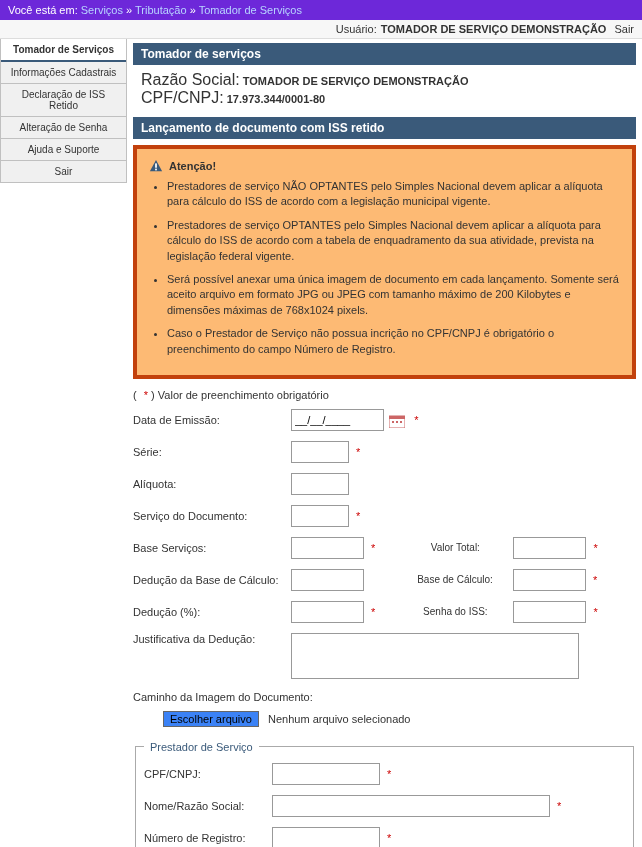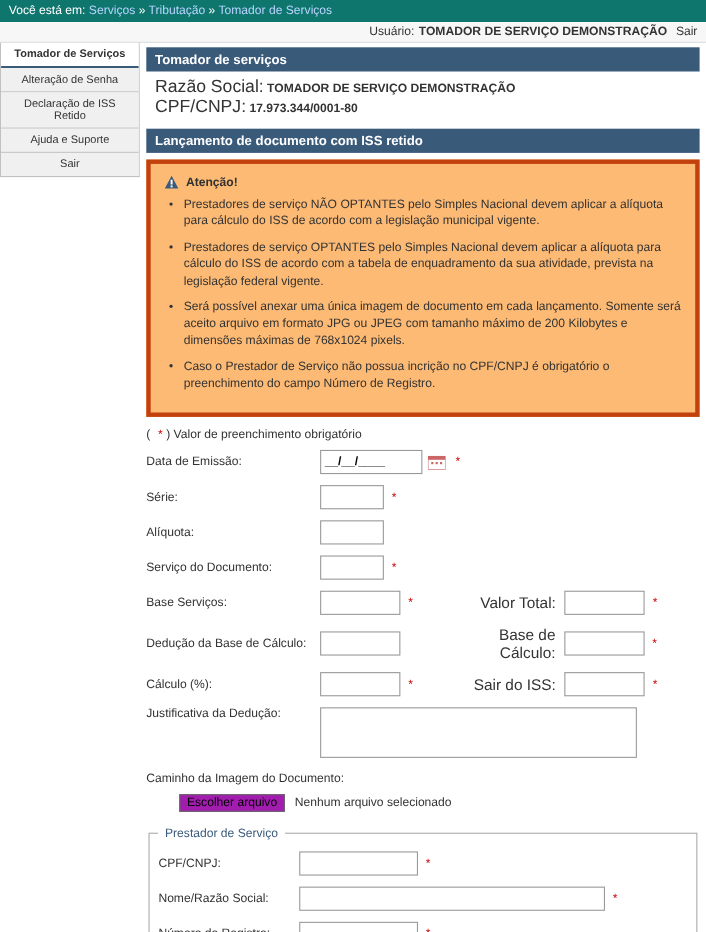--- a/index.html
+++ b/index.html
@@ -1,17 +1,17 @@
 <!DOCTYPE html>
 <html><head>
 <meta charset="utf-8">
 <style>
 html,body{margin:0;padding:0;font-family:Tahoma,Verdana,sans-serif;font-size:11px;color:#333;background:#fff}
 body{width:642px}
-.topbar{background:#0f766e;color:#fff;padding:4px 8px;display:flex;justify-content:space-between;align-items:center;font-size:11px}
+.topbar{background:#6d28d9;color:#fff;padding:4px 8px;display:flex;justify-content:space-between;align-items:center;font-size:11px}
 .topbar a{color:#b8d4ff;text-decoration:none}
 .userbar{background:#f7f7f7;border-bottom:1px solid #ddd;padding:3px 8px;display:flex;justify-content:flex-end;align-items:center;font-size:11px;color:#333}
 .userbar b{margin-left:4px;margin-right:8px}
 .layout{display:flex;align-items:flex-start}
 .sidebar{width:125px;border:1px solid #c0c0c0;border-top:none}
 .sidebar-item{padding:5px 6px;font-size:10px;text-align:center;color:#333;border-bottom:1px solid #c0c0c0;cursor:pointer;background:#f0f0f0}
 .sidebar-item.selected{background:#fff;font-weight:bold;border-bottom:2px solid #3a5a7a}
 .main{flex:1;padding:0 6px 20px 6px}
 .panel-title{background:#3a5a7a;color:#fff;font-weight:bold;padding:4px 8px;margin-top:4px;font-size:12px}
 .panel-body{padding:6px 8px}
@@ -25,22 +25,22 @@
 .req-note .ast{color:#c00}
 .form-table{width:100%}
 .form-row{display:flex;align-items:center;margin-bottom:10px}
 .form-label{width:150px;text-align:left;padding-right:8px;font-size:11px;color:#333}
 .form-input input,.form-input select,.form-input textarea{border:1px solid #999;font-size:11px;padding:2px 3px;background:#fff}
 .form-input input[type=text]{height:16px}
 .ast{color:#c00;margin-left:4px}
 .cal-icon{display:inline-block;width:16px;height:14px;vertical-align:middle;margin:0 2px}
 .two-col{display:flex}
 .two-col .col{display:flex;align-items:center}
-.two-col .col2-label{width:100px;text-align:right;padding-right:8px;font-size:14px}
-.file-btn{border:1px solid #666;background:#a21caf;padding:1px 6px;font-size:11px;cursor:pointer}
+.two-col .col2-label{width:100px;text-align:center;padding-right:8px;font-size:10px}
+.file-btn{border:1px solid #666;background:#3b82f6;padding:1px 6px;font-size:11px;cursor:pointer}
 fieldset{border:1px solid #aaa;margin-top:14px;padding:10px 8px}
 legend{color:#3a5a7a;font-size:11px;padding:0 6px}
 textarea{resize:none}
 </style>
 </head>
 <body>
 
 <div class="topbar">
   <div>
     <span>Você está em:</span>
@@ -54,22 +54,23 @@
 
 <div class="userbar">
   <span>Usuário:</span>
   <b>TOMADOR DE SERVIÇO DEMONSTRAÇÃO</b>
   <span style="cursor:pointer">Sair</span>
 </div>
 
 <div class="layout">
   <div class="sidebar">
     <div class="sidebar-item selected">Tomador de Serviços</div>
+    <div class="sidebar-item">Informações Cadastrais</div>
+    <div class="sidebar-item">Declaração de ISS Retido</div>
     <div class="sidebar-item">Alteração de Senha</div>
-    <div class="sidebar-item">Declaração de ISS Retido</div>
     <div class="sidebar-item">Ajuda e Suporte</div>
     <div class="sidebar-item" style="border-bottom:none">Sair</div>
   </div>
 
   <div class="main">
     <div class="panel-title">Tomador de serviços</div>
     <div class="panel-body">
       <span class="lbl">Razão Social:</span>
       <b>TOMADOR DE SERVIÇO DEMONSTRAÇÃO</b><br>
       <span class="lbl">CPF/CNPJ:</span>
@@ -96,21 +97,21 @@
     </div>
 
     <div class="req-note">
       ( <span class="ast">*</span> ) <span>Valor de preenchimento obrigatório</span>
     </div>
 
     <div class="form-table">
       <div class="form-row">
         <div class="form-label">Data de Emissão:</div>
         <div class="form-input">
-          <input type="text" style="width: 85px; font-weight: bold;" value="__/__/____">
+          <input type="text" style="width: 85px;" value="__/__/____">
           <span class="cal-icon">
             <svg width="16" height="14" viewBox="0 0 16 14">
                 <rect x="0" y="2" width="16" height="12" fill="#fff" stroke="#c66"></rect>
                 <rect x="0" y="2" width="16" height="3" fill="#c66"></rect>
                 <rect x="3" y="7" width="2" height="2" fill="#c66"></rect>
                 <rect x="7" y="7" width="2" height="2" fill="#c66"></rect>
                 <rect x="11" y="7" width="2" height="2" fill="#c66"></rect>
               </svg>
           </span>
           <span class="ast">*</span>
@@ -169,28 +170,28 @@
           <div class="col2-label">Base de Cálculo:</div>
           <div class="form-input">
             <input type="text" style="width: 65px;">
             <span class="ast">*</span>
           </div>
         </div>
       </div>
 
       <div class="form-row two-col">
         <div class="col">
-          <div class="form-label">Cálculo (%):</div>
+          <div class="form-label">Dedução (%):</div>
           <div class="form-input">
             <input type="text" style="width: 65px;">
             <span class="ast">*</span>
           </div>
         </div>
         <div class="col" style="margin-left:30px">
-          <div class="col2-label">Sair do ISS:</div>
+          <div class="col2-label">Senha do ISS:</div>
           <div class="form-input">
             <input type="text" style="width: 65px;">
             <span class="ast">*</span>
           </div>
         </div>
       </div>
 
       <div class="form-row" style="align-items:flex-start">
         <div class="form-label">Justificativa da Dedução:</div>
         <div class="form-input">

